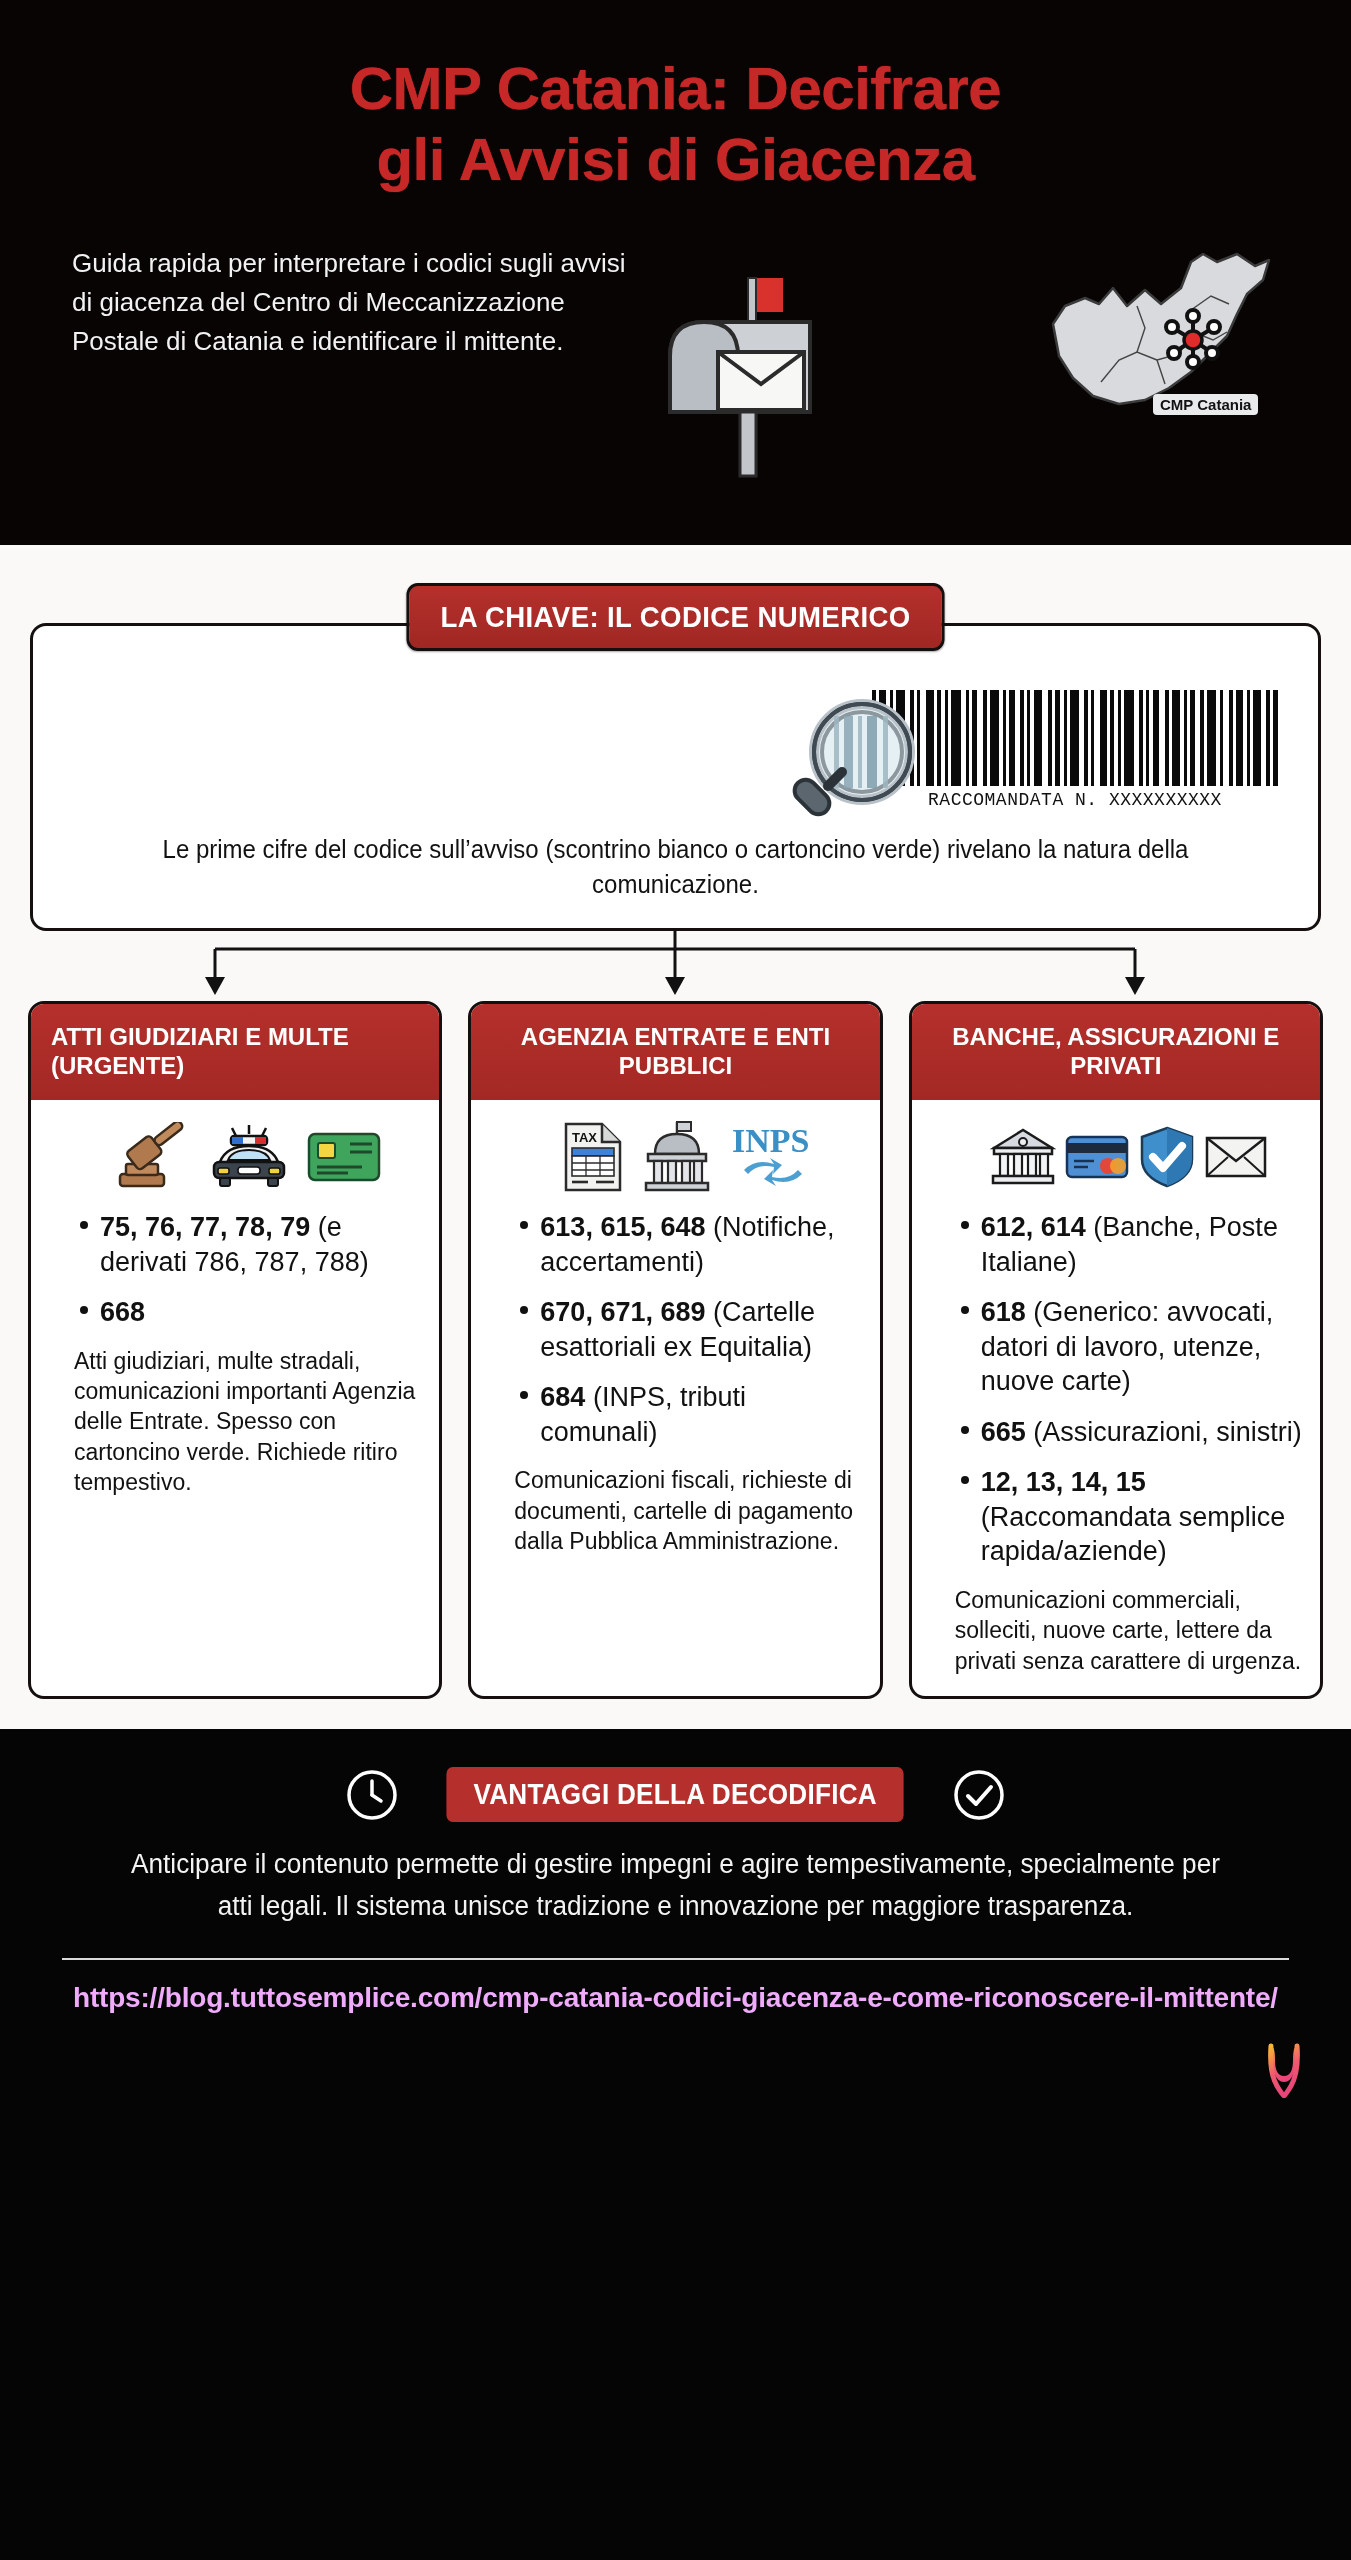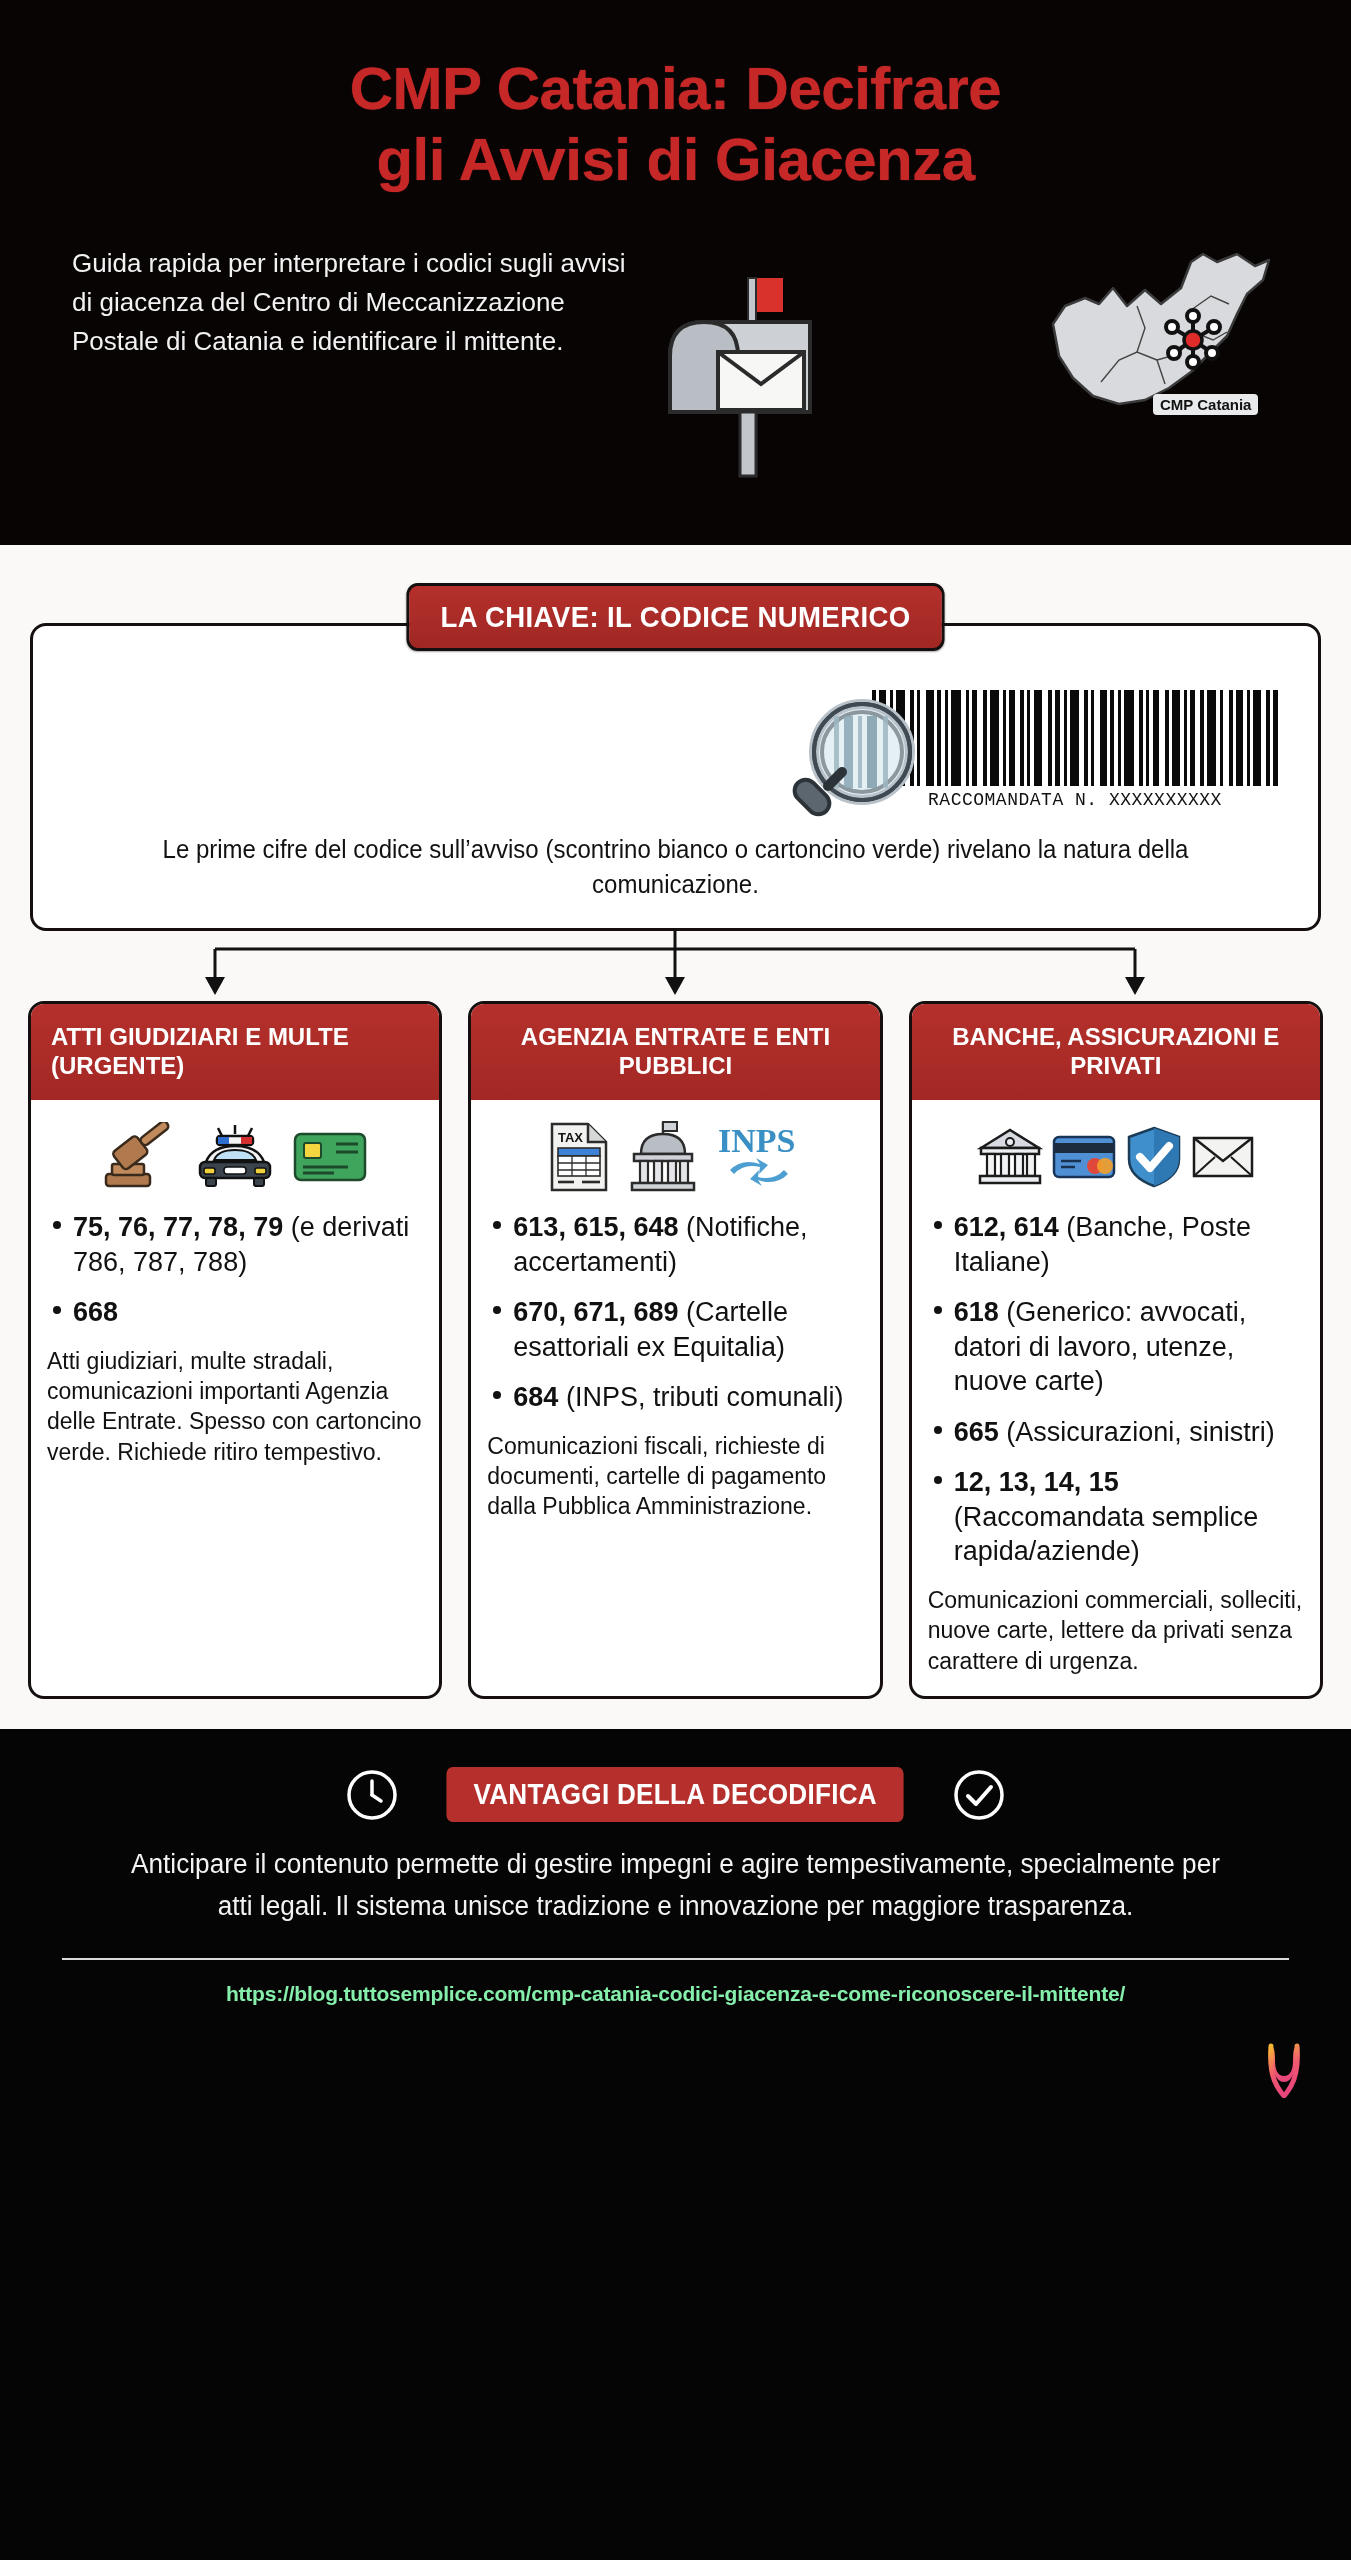--- a/index.html
+++ b/index.html
@@ -160,21 +160,21 @@
     color:#fff;
     font-weight:bold;
     font-size: 24px;
     line-height: 1.22;
     text-align:center;
     padding: 16px 10px 18px 10px;
     min-height: 96px;
     display:flex; align-items:center; justify-content:center;
   }
   .col-head.left-al { text-align:left; justify-content:flex-start; padding-left:20px;}
-  .col-body { padding: 18px 16px 20px 16px; flex:1; }
+  .col-body { padding: 18px 16px 20px 16px; flex:1;margin-left:27px; }
   .icon-row { display:flex; align-items:center; justify-content:center; gap:14px; height: 78px; margin-bottom: 14px; }
   ul.codes { list-style:none; }
   ul.codes li {
     position: relative;
     padding-left: 26px;
     margin-bottom: 16px;
     font-size: 27px;
     line-height: 1.28;
     color:#111;
   }
@@ -221,23 +221,23 @@
     padding: 22px 95px 0 95px;
     font-stretch: condensed;
     transform: scaleX(0.97);
   }
   .footer-rule {
     height: 2px;
     background:#d9d9d9;
     margin: 30px 62px 0 62px;
   }
   .footer-url {
-    color:#86efac;
+    color:#f0abfc;
     text-align:center;
-    font-size: 21px;
+    font-size: 28px;
     font-weight: bold;
     margin-top: 22px;
     letter-spacing: -0.2px;
   }
   .logo {
     position:absolute; right: 48px; bottom: 36px;
     width: 38px; height: 56px;
   }
 </style>
 </head>

